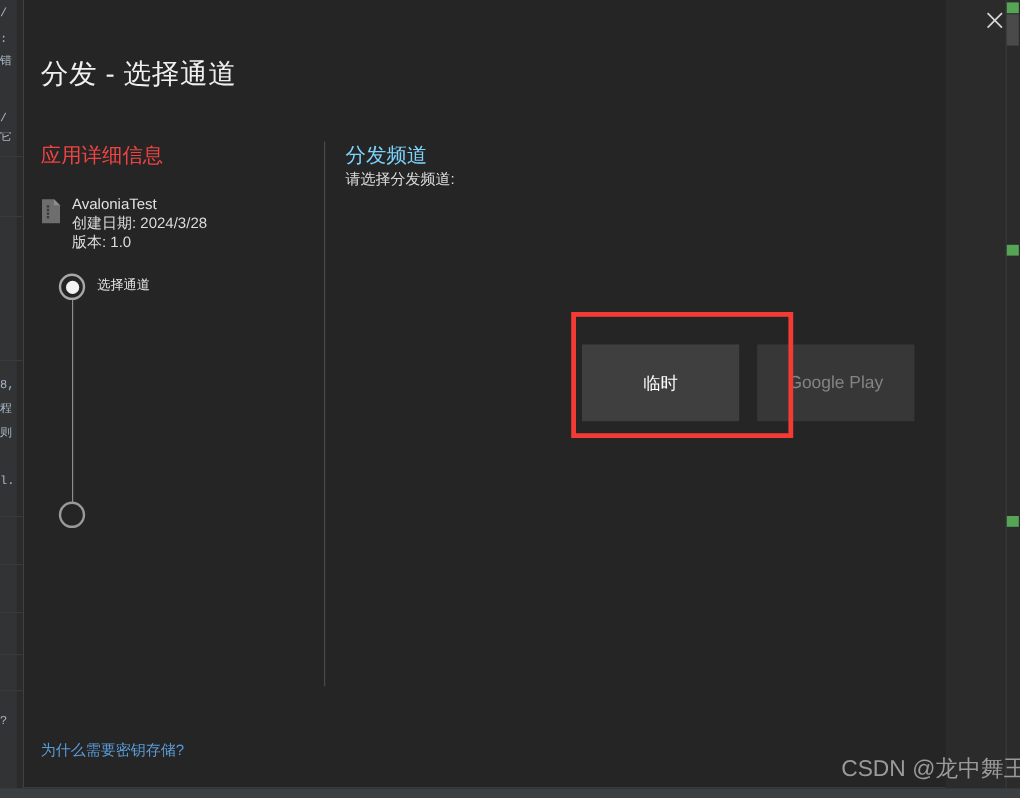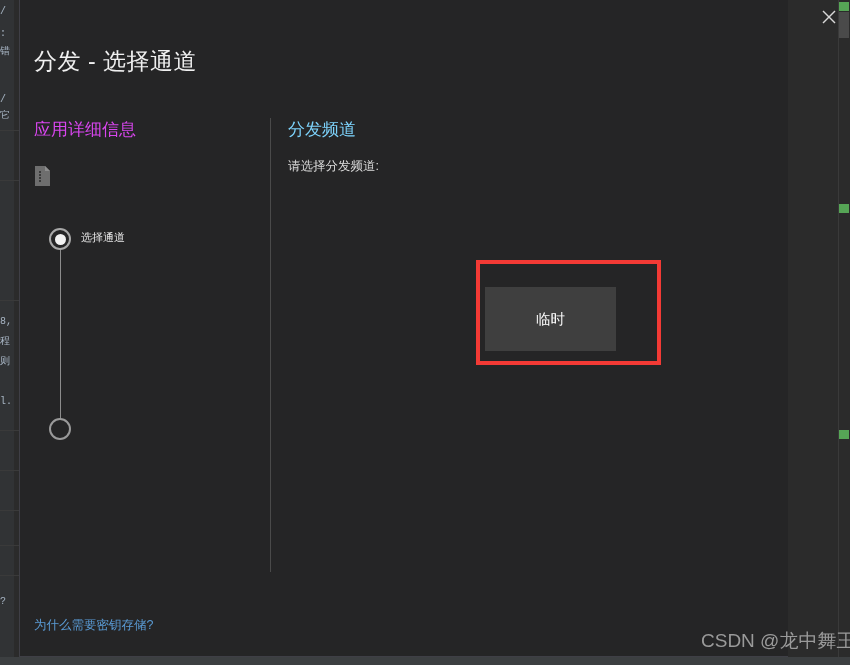--- a/index.html
+++ b/index.html
@@ -67,21 +67,21 @@
   #dialog-title {
     position: absolute; left: 14px; top: 46px;
     font-size: 23px; color: #f0f0f0; letter-spacing: .5px;
   }
 
   
   #left-col {
     position: absolute; left: 14px; top: 118px; width: 236px;
   }
   #app-details-heading {
-    font-size: 17px; color: #d946ef;
+    font-size: 17px; color: #ef4444;
   }
   #app-row {
     position: absolute; left: 0; top: 44px;
     display: flex; gap: 9px; align-items: flex-start;
   }
   .file-icon {
     width: 17px; height: 22px; margin-top: 3px; flex: none;
   }
   #app-meta { line-height: 16px; }
   #app-name { font-size: 12.5px; color: #e0e0e0; }
@@ -115,21 +115,21 @@
   
   #v-divider {
     position: absolute; left: 250px; top: 118px;
     width: 1px; height: 454px; background: #4a4a4a;
   }
 
   
   #right-col { position: absolute; left: 268px; top: 118px; }
   #channel-heading { font-size: 17px; color: #7dd3fc; }
   #channel-sub {
-    margin-top: 17px; font-size: 12.5px; color: #dcdcdc;
+    font-size: 12.5px; color: #dcdcdc;
   }
 
   
   #channel-list {
     position: absolute; left: 465px; top: 287px;
     display: flex; flex-direction: row; gap: 15px;
   }
   .channel-btn {
     width: 131px; height: 64px;
     display: flex; align-items: center; justify-content: center;
@@ -227,20 +227,25 @@
       <svg class="file-icon" viewBox="0 0 17 22" aria-hidden="true">
         <path d="M1 1 h10 l5 5 v15 h-15 z" fill="#6e6e6e"></path>
         <path d="M11 1 l5 5 h-5 z" fill="#8d8d8d"></path>
         <g fill="#3a3a3a">
           <rect x="5" y="6" width="2" height="2"></rect>
           <rect x="5" y="9" width="2" height="2"></rect>
           <rect x="5" y="12" width="2" height="2"></rect>
           <rect x="5" y="15" width="2" height="2"></rect>
         </g>
       </svg>
+      <div id="app-meta">
+        <div id="app-name">AvaloniaTest</div>
+        <div id="app-date">创建日期: 2024/3/28</div>
+        <div id="app-version">版本: 1.0</div>
+      </div>
     </div>
 
     <div id="stepper">
       <div class="step-line"></div>
       <div class="step-dot-outer">
         <div class="step-dot-inner"></div>
       </div>
       <div id="step-label">选择通道</div>
       <div class="step-dot-empty"></div>
     </div>
@@ -248,20 +253,21 @@
 
   <div id="v-divider"></div>
 
   <div id="right-col">
     <div id="channel-heading">分发频道</div>
     <div id="channel-sub">请选择分发频道:</div>
   </div>
 
   <div id="channel-list">
       <button class="channel-btn enabled">临时</button>
+      <button class="channel-btn disabled" disabled="">Google Play</button>
     </div>
 
   <div id="highlight-box" style="border-color: rgb(243, 58, 53);"></div>
 
   <a id="footer-link" href="#" style="color: rgb(90, 155, 213);">为什么需要密钥存储?</a>
 
 </div>
 
 <div id="watermark">CSDN @龙中舞王</div>
 

